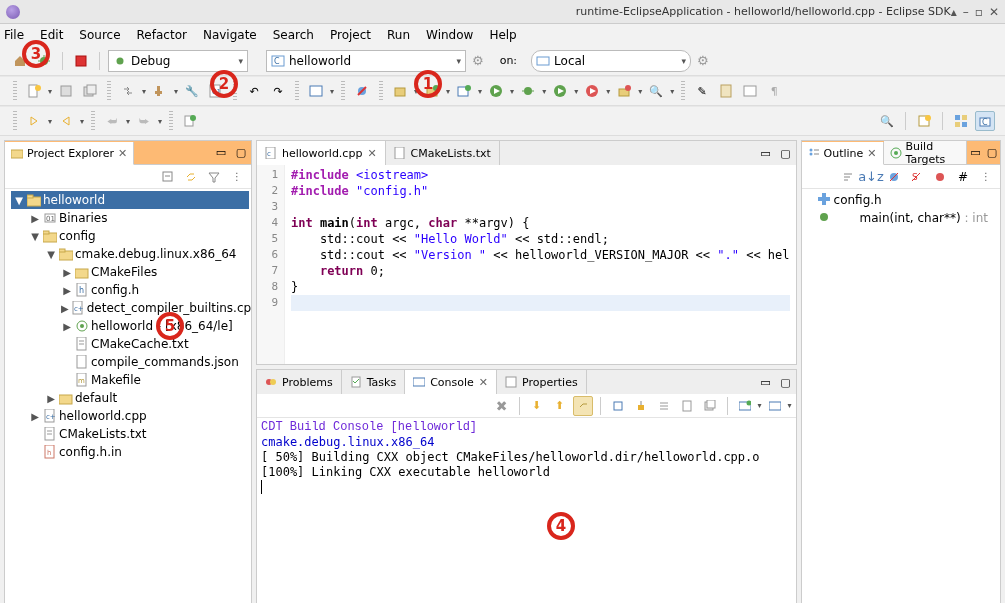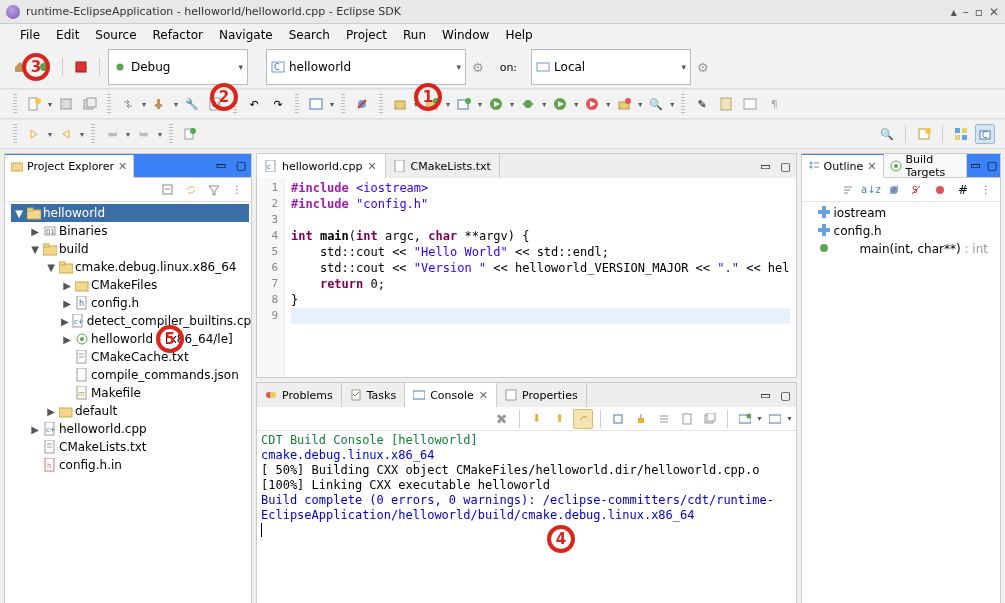--- a/index.html
+++ b/index.html
@@ -1,37 +1,37 @@
 <!DOCTYPE html>
 <html><head>
 <meta charset="utf-8">
 <style>
 * { box-sizing: border-box; margin: 0; padding: 0; }
 body { font-family: "DejaVu Sans", "Liberation Sans", sans-serif; font-size: 11px; background: #f0f0f0; color: #000; width: 1005px; height: 603px; overflow: hidden; }
 .titlebar { height: 24px; background: #e8e8e8; border-bottom: 1px solid #ccc; display: flex; align-items: center; padding: 0 6px; }
 .titlebar .tb-icon { width: 14px; height: 14px; border-radius: 50%; background: radial-gradient(circle at 40% 35%, #b9a0e6, #7a5bb3); margin-right: 6px; }
-.titlebar .title { flex: 1; text-align: left; font-size: 11px; color: #333; }
+.titlebar .title { flex: 1; text-align: right; font-size: 11px; color: #333; }
 .titlebar .win-icons { display: flex; gap: 6px; color: #555; font-size: 12px; }
 .titlebar .win-icons span { cursor: pointer; }
-.menubar { height: 22px; background: #f2f2f2; display: flex; align-items: center; padding: 0 20px; gap: 16px; font-size: 12px; }
+.menubar { height: 22px; background: #f2f2f2; display: flex; align-items: center; padding: 0 4px; gap: 16px; font-size: 12px; }
 .menubar span { cursor: pointer; }
 .toolbar { display: flex; align-items: center; padding: 3px 10px; background: #f2f2f2; gap: 4px; min-height: 30px; border-bottom: 1px solid #ddd; }
 .toolbar.secondary { border-top: 1px solid #e8e8e8; }
 .tb-btn { display: inline-flex; align-items: center; justify-content: center; width: 20px; height: 20px; border-radius: 2px; cursor: pointer; }
-.dropdown { height: 36px; background: #fff; border: 1px solid #bbb; display: inline-flex; align-items: center; padding: 0 18px 0 4px; font-size: 12px; position: relative; min-width: 100px; }
+.dropdown { height: 22px; background: #fff; border: 1px solid #bbb; display: inline-flex; align-items: center; padding: 0 18px 0 4px; font-size: 12px; position: relative; min-width: 100px; }
 .dropdown .dd-chev { position: absolute; right: 4px; top: 50%; transform: translateY(-50%); font-size: 9px; color: #555; }
 .dropdown .dd-icon { width: 14px; height: 14px; margin-right: 4px; display: inline-flex; align-items: center; justify-content: center; }
 .gear { color: #999; font-size: 13px; margin-left: 2px; }
 .vsep { width: 1px; height: 18px; background: #ccc; margin: 0 4px; }
 .vsep-dot { width: 4px; height: 20px; background: repeating-linear-gradient(to bottom, #bbb 0 1px, transparent 1px 3px); margin: 0 3px; }
 .workbench { display: flex; height: 503px; padding: 4px; gap: 4px; }
 .leftcol { width: 248px; display: flex; flex-direction: column; border: 1px solid #ccc; background: #fff; }
 .centercol { flex: 1; display: flex; flex-direction: column; gap: 4px; }
 .rightcol { width: 256px; display: flex; flex-direction: column; border: 1px solid #ccc; background: #fff; }
-.view-tabs { display: flex; align-items: center; height: 24px; background: #3b82f6; border-bottom: 1px solid #ccc; }
+.view-tabs { display: flex; align-items: center; height: 24px; background: #fdba74; border-bottom: 1px solid #ccc; }
 .view-tab { display: flex; align-items: center; padding: 0 6px; height: 100%; border-right: 1px solid #ccc; gap: 4px; background: #f8f8f8; }
 .view-tab.active { background: #fff; border-bottom: 1px solid #fff; position: relative; top: 1px; }
 .view-tab .vt-icon { width: 12px; height: 12px; display: inline-block; }
 .tab-close { font-size: 11px; color: #666; cursor: pointer; }
 .view-toolbar { display: flex; justify-content: flex-end; align-items: center; height: 24px; padding: 0 4px; gap: 3px; border-bottom: 1px solid #e4e4e4; }
 .tree { padding: 2px 2px 2px 6px; font-size: 12px; overflow: auto; flex: 1; }
 .tree-item { display: flex; align-items: center; height: 18px; gap: 2px; white-space: nowrap; }
 .tree-item.sel { background: #3b6ea5; color: #fff; }
 .tree-arrow { width: 12px; text-align: center; font-size: 10px; cursor: pointer; color: #555; }
 .tree-item.sel .tree-arrow { color: #fff; }
@@ -43,21 +43,21 @@
 .editor-body { display: flex; font-family: "DejaVu Sans Mono", monospace; font-size: 12px; line-height: 16px; flex: 1; overflow: hidden; }
 .gutter { width: 28px; background: #f7f7f7; color: #888; text-align: right; padding: 2px 6px 0 0; border-right: 1px solid #eee; font-size: 11px; }
 .code { padding: 2px 6px; white-space: pre; }
 .code .kw { color: #7f0055; font-weight: bold; }
 .code .str { color: #2a00ff; }
 .code .inc { color: #2a00ff; }
 .code .pp { color: #a21caf; font-weight: bold; }
 .bottom-area { border: 1px solid #ccc; background: #fff; display: flex; flex-direction: column; flex: 1; }
 .console-text { font-family: "DejaVu Sans Mono", monospace; font-size: 12px; line-height: 15px; padding: 2px 4px; overflow: auto; flex: 1; }
 .console-text .blue { color: #00c; }
-.console-text .title-line { color: #15803d; }
+.console-text .title-line { color: #6d28d9; font-family: Liberation Mono, monospace; }
 .red-circle { position: absolute; width: 28px; height: 28px; border: 4px solid #d9261c; border-radius: 50%; display: flex; align-items: center; justify-content: center; font-weight: bold; color: #d9261c; font-size: 15px; background: transparent; pointer-events: none; }
 .spacer { flex: 1; }
 svg { display: block; }
 </style>
 </head>
 <body>
 
 <div class="titlebar">
   <div class="tb-icon"></div>
   <div class="title">runtime-EclipseApplication - helloworld/helloworld.cpp - Eclipse SDK</div>
@@ -121,21 +121,21 @@
           <text x="3" y="10" font-size="8" fill="#3a6ea5">C</text>
         </svg>
       </span>
     <span>helloworld</span>
     <span class="dd-chev">▾</span>
   </div>
   <span class="gear">⚙</span>
   <span style="width:8px;"></span>
   <span>on:</span>
   <span style="width:6px;"></span>
-  <div class="dropdown" style="min-width:160px;">
+  <div class="dropdown" style="min-width:160px;border-radius:10px;">
     <span class="dd-icon">
         <svg width="14" height="14">
           <rect x="1" y="3" width="12" height="8" fill="#fff" stroke="#6a9bd1"></rect>
         </svg>
       </span>
     <span>Local</span>
     <span class="dd-chev">▾</span>
   </div>
   <span class="gear">⚙</span>
 </div>
@@ -383,21 +383,21 @@
             <span>Binaries</span>
           </div>
           <div class="tree-item" style="padding-left: 18px;">
             <span class="tree-arrow">▼</span>
             <span class="tree-icon">
               <svg width="14" height="14">
                 <rect x="0" y="4" width="14" height="9" fill="#f3d88b" stroke="#c7a84a"></rect>
                 <rect x="0" y="2" width="6" height="3" fill="#f3d88b" stroke="#c7a84a"></rect>
               </svg>
             </span>
-            <span>build</span>
+            <span>config</span>
           </div>
           <div class="tree-item" style="padding-left: 34px;">
             <span class="tree-arrow">▼</span>
             <span class="tree-icon">
               <svg width="14" height="14">
                 <rect x="0" y="4" width="14" height="9" fill="#f3d88b" stroke="#c7a84a"></rect>
                 <rect x="0" y="2" width="6" height="3" fill="#f3d88b" stroke="#c7a84a"></rect>
               </svg>
             </span>
             <span>cmake.debug.linux.x86_64</span>
@@ -659,21 +659,20 @@
             </svg>
           </span>
         <span style="font-size:8px;color:#555">▾</span>
       </div>
       <div class="console-text">
         <div class="title-line">CDT Build Console [helloworld]</div>
         <div id="console-lines">
             <div class="blue">cmake.debug.linux.x86_64</div>
             <div>[ 50%] Building CXX object CMakeFiles/helloworld.dir/helloworld.cpp.o</div>
             <div>[100%] Linking CXX executable helloworld</div>
-            <div class="blue">Build complete (0 errors, 0 warnings):                                /eclipse-committers/cdt/runtime-EclipseApplication/helloworld/build/cmake.debug.linux.x86_64</div>
           </div>
         <span style="border-left:1px solid #000;">&nbsp;</span>
       </div>
     </div>
   </div>
 
   <div class="rightcol">
     <div class="view-tabs">
       <div class="view-tab active">
         <span>
@@ -701,21 +700,21 @@
       <span class="tb-btn">▢</span>
     </div>
     <div class="view-toolbar">
       <span class="tb-btn">
           <svg width="12" height="12">
             <line x1="2" y1="3" x2="10" y2="3" stroke="#888"></line>
             <line x1="2" y1="6" x2="8" y2="6" stroke="#888"></line>
             <line x1="2" y1="9" x2="6" y2="9" stroke="#888"></line>
           </svg>
         </span>
-      <span class="tb-btn" style="font-size:10px;color:#4a7ab4;">a↓z</span>
+      <span class="tb-btn" style="font-size:13px;color:#4a7ab4;">a↓z</span>
       <span class="tb-btn">
           <svg width="12" height="12">
             <circle cx="6" cy="6" r="4" fill="#6aa2de"></circle>
             <line x1="2" y1="10" x2="10" y2="2" stroke="#d33"></line>
           </svg>
         </span>
       <span class="tb-btn">
           <svg width="12" height="12">
             <text x="1" y="9" font-size="9" fill="#d33">S</text>
             <line x1="1" y1="10" x2="9" y2="2" stroke="#d33"></line>
@@ -730,29 +729,20 @@
       <span class="tb-btn" style="font-size:10px;color:#666;">⋮</span>
     </div>
     <div class="tree">
       <div class="tree-item" style="padding-left:10px;">
           <span class="tree-icon">
             <svg width="12" height="12">
               <rect x="0" y="4" width="12" height="4" fill="#6aa2de"></rect>
               <rect x="4" y="0" width="4" height="12" fill="#6aa2de"></rect>
             </svg>
           </span>
-          <span>iostream</span>
-        </div>
-      <div class="tree-item" style="padding-left:10px;">
-          <span class="tree-icon">
-            <svg width="12" height="12">
-              <rect x="0" y="4" width="12" height="4" fill="#6aa2de"></rect>
-              <rect x="4" y="0" width="4" height="12" fill="#6aa2de"></rect>
-            </svg>
-          </span>
           <span>config.h</span>
         </div>
       <div class="tree-item" style="padding-left:10px;gap:28px;">
           <span class="tree-icon">
             <svg width="12" height="12">
               <circle cx="6" cy="6" r="4" fill="#5fa24e"></circle>
             </svg>
           </span>
           <span>main(int, char**) <span style="color:#999;">: int</span></span>
         </div>

